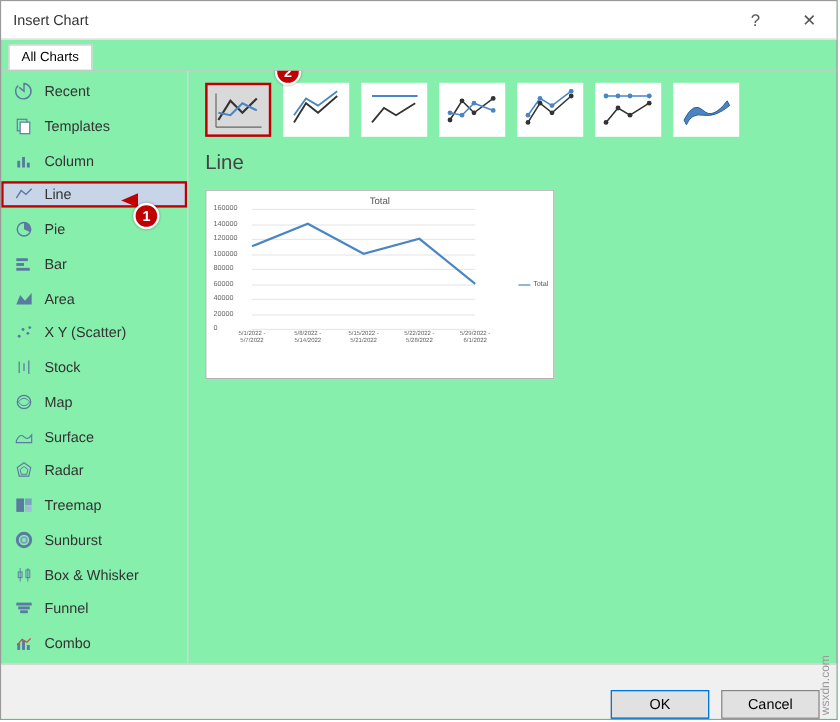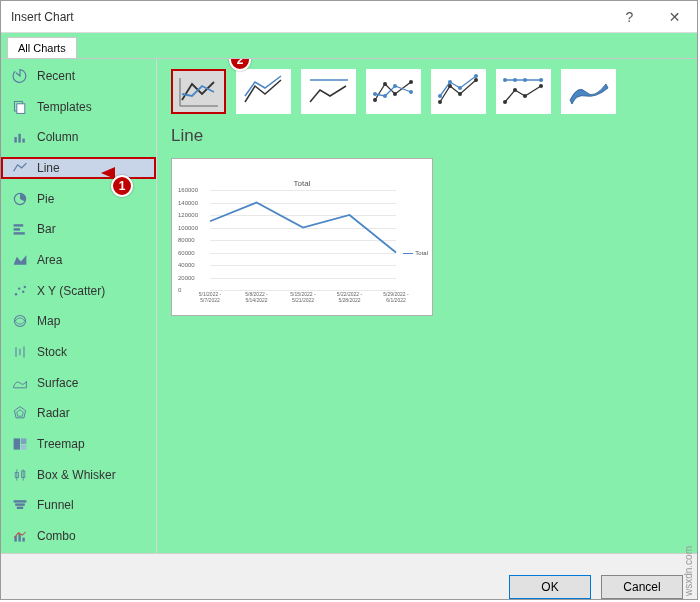--- a/index.html
+++ b/index.html
@@ -13,21 +13,21 @@
 .body { flex: 1; display: flex; border-top: 1px solid #c8c8c8; overflow: hidden; }
 .sidebar { width: 156px; border-right: 1px solid #d8d8d8; padding: 6px 0; overflow-y: auto; display:flex; flex-direction:column; gap:1px;justify-content:space-between;}
 .sb-item { display: flex; align-items: center; gap: 8px; padding: 2px 10px; font-size: 12px; color: #333; height: 22px; cursor: default; position:relative;}
 .sb-item .icon { width: 18px; height: 16px; display: flex; align-items: center; justify-content: center; color: #4a7ab3; }
 .sb-item.selected { background: #c8d5e8; outline: 2px solid #c00000; outline-offset:-2px; }
 .main { flex: 1; padding: 10px 14px 4px 14px; display:flex; flex-direction:column; gap:12px;}
 .subtype-row { display: flex; gap: 10px; align-items:center; position:relative;}
 .subtype { width: 55px; height: 45px; border: 1px solid transparent; display:flex; align-items:center; justify-content:center; background:#fff;}
 .subtype.selected { background: #d9d9d9; outline: 2px solid #c00000; outline-offset:-2px; border:1px solid #888;}
 .chart-title { font-size: 17px; color: #444; }
-.preview { width: 262px; height: 158px; border: 1px solid #b0b0b0; background: #fff; padding: 20px 6px; position:relative;}
+.preview { width: 291px; height: 158px; border: 1px solid #b0b0b0; background: #fff; padding: 4px 6px; position:relative;}
 .footer { height: 46px; border-top: 1px solid #d0d0d0; display: flex; align-items: flex-end; justify-content: flex-end; gap: 10px; padding: 0 14px; background:#f0f0f0; }
 .btn { min-width: 82px; height: 24px; font-size: 12px; border: 1px solid #858585; background: #e1e1e1; display:flex; align-items:center; justify-content:center;}
 .btn.primary { outline: 1px solid #0078d7; outline-offset:-1px;}
 .badge { position:absolute; width:22px; height:22px; border-radius:50%; background:#c00000; color:#fff; font-size:12px; font-weight:bold; display:flex; align-items:center; justify-content:center; border: 2px solid #fff; box-shadow: 0 0 2px rgba(0,0,0,.4);}
 .badge-pointer { position:absolute; width:0; height:0; border-style:solid;}
 svg.ic { width:18px; height:16px; }
 .watermark { position:absolute; right:6px; bottom:6px; font-size:10px; color:#999; writing-mode: vertical-rl; transform: rotate(180deg);}
 .prev-title {font-size:8px; text-align:center; color:#555; margin-bottom:2px;}
 .prev-chart {position:relative; width:100%; height:120px;}
 .prev-ylabel {position:absolute; left:0; font-size:6px; color:#666;}
@@ -121,39 +121,39 @@
               <circle cx="9" cy="7" r="1.5" fill="#5b7aa0"></circle>
               <circle cx="14" cy="11" r="1.5" fill="#5b7aa0"></circle>
               <circle cx="16" cy="5" r="1.5" fill="#5b7aa0"></circle>
             </svg>
           </span>
           <span>X Y (Scatter)</span>
         </div>
         <div class="sb-item">
           <span class="icon">
             <svg class="ic" viewBox="0 0 20 20">
-              <circle cx="10" cy="10" r="7" fill="none" stroke="#5b7aa0" stroke-width="1.3"></circle>
-              <path d="M4 10 Q10 2 16 10 Q10 18 4 10" fill="none" stroke="#5b7aa0" stroke-width="1"></path>
-            </svg>
-          </span>
-          <span>Map</span>
-        </div>
-        <div class="sb-item">
-          <span class="icon">
-            <svg class="ic" viewBox="0 0 20 20">
               <line x1="5" y1="4" x2="5" y2="16" stroke="#5b7aa0" stroke-width="1.3"></line>
               <line x1="10" y1="6" x2="10" y2="14" stroke="#5b7aa0" stroke-width="1.3"></line>
               <line x1="15" y1="3" x2="15" y2="17" stroke="#5b7aa0" stroke-width="1.3"></line>
             </svg>
           </span>
           <span>Stock</span>
         </div>
         <div class="sb-item">
           <span class="icon">
             <svg class="ic" viewBox="0 0 20 20">
+              <circle cx="10" cy="10" r="7" fill="none" stroke="#5b7aa0" stroke-width="1.3"></circle>
+              <path d="M4 10 Q10 2 16 10 Q10 18 4 10" fill="none" stroke="#5b7aa0" stroke-width="1"></path>
+            </svg>
+          </span>
+          <span>Map</span>
+        </div>
+        <div class="sb-item">
+          <span class="icon">
+            <svg class="ic" viewBox="0 0 20 20">
               <path d="M2 14 Q6 6 10 10 T18 8 L18 16 L2 16 Z" fill="none" stroke="#5b7aa0" stroke-width="1.2"></path>
             </svg>
           </span>
           <span>Surface</span>
         </div>
         <div class="sb-item">
           <span class="icon">
             <svg class="ic" viewBox="0 0 20 20">
               <polygon points="10,2 17,7 15,16 5,16 3,7" fill="none" stroke="#5b7aa0" stroke-width="1.2"></polygon>
               <polygon points="10,6 14,9 13,14 7,14 6,9" fill="none" stroke="#5b7aa0" stroke-width="1"></polygon>
@@ -163,20 +163,29 @@
         </div>
         <div class="sb-item">
           <span class="icon">
             <svg class="ic" viewBox="0 0 20 20">
               <rect x="2" y="3" width="8" height="14" fill="#5b7aa0"></rect>
               <rect x="11" y="3" width="7" height="7" fill="#7ea0c2"></rect>
               <rect x="11" y="11" width="7" height="6" fill="#a0bdd8"></rect>
             </svg>
           </span>
           <span>Treemap</span>
+        </div>
+        <div class="sb-item">
+          <span class="icon">
+            <svg class="ic" viewBox="0 0 20 20">
+              <circle cx="10" cy="10" r="7" fill="none" stroke="#5b7aa0" stroke-width="3"></circle>
+              <circle cx="10" cy="10" r="3" fill="none" stroke="#7ea0c2" stroke-width="2"></circle>
+            </svg>
+          </span>
+          <span>Sunburst</span>
         </div>
         <div class="sb-item">
           <span class="icon">
             <svg class="ic" viewBox="0 0 20 20">
               <line x1="6" y1="3" x2="6" y2="17" stroke="#5b7aa0"></line>
               <rect x="4" y="7" width="4" height="6" fill="none" stroke="#5b7aa0"></rect>
               <line x1="14" y1="3" x2="14" y2="17" stroke="#5b7aa0"></line>
               <rect x="12" y="5" width="4" height="8" fill="none" stroke="#5b7aa0"></rect>
             </svg>
           </span>

